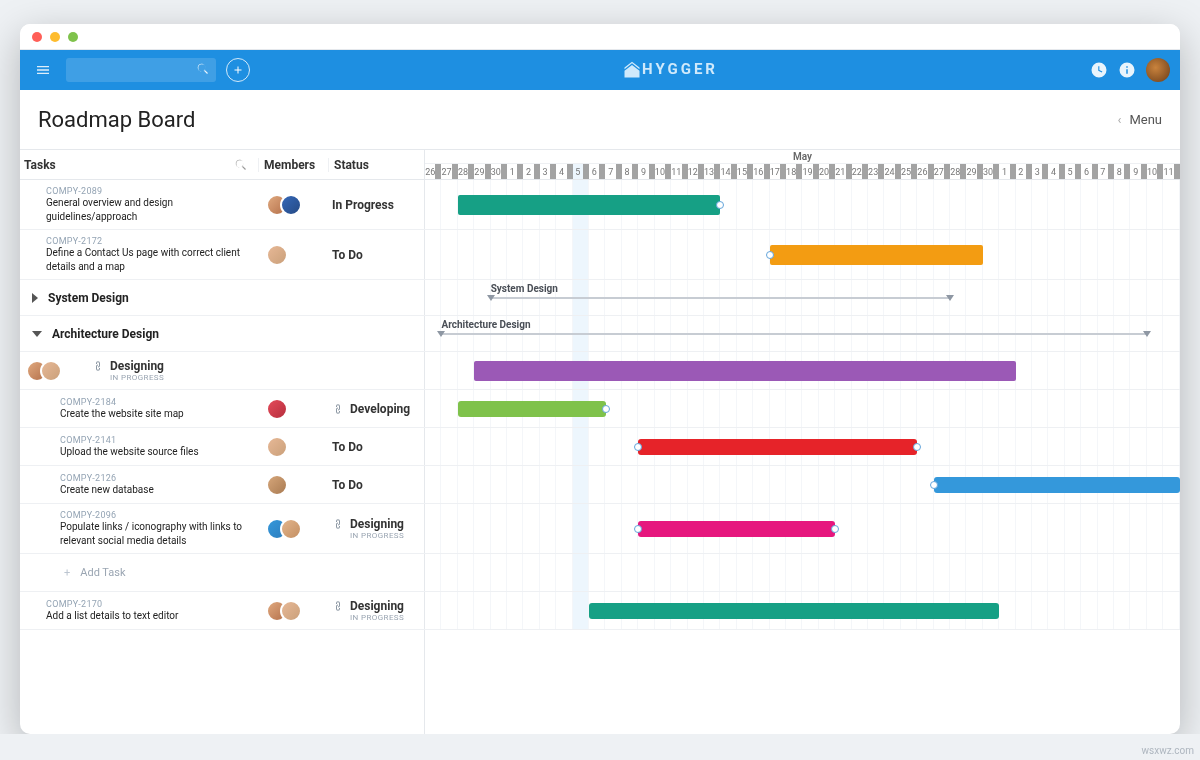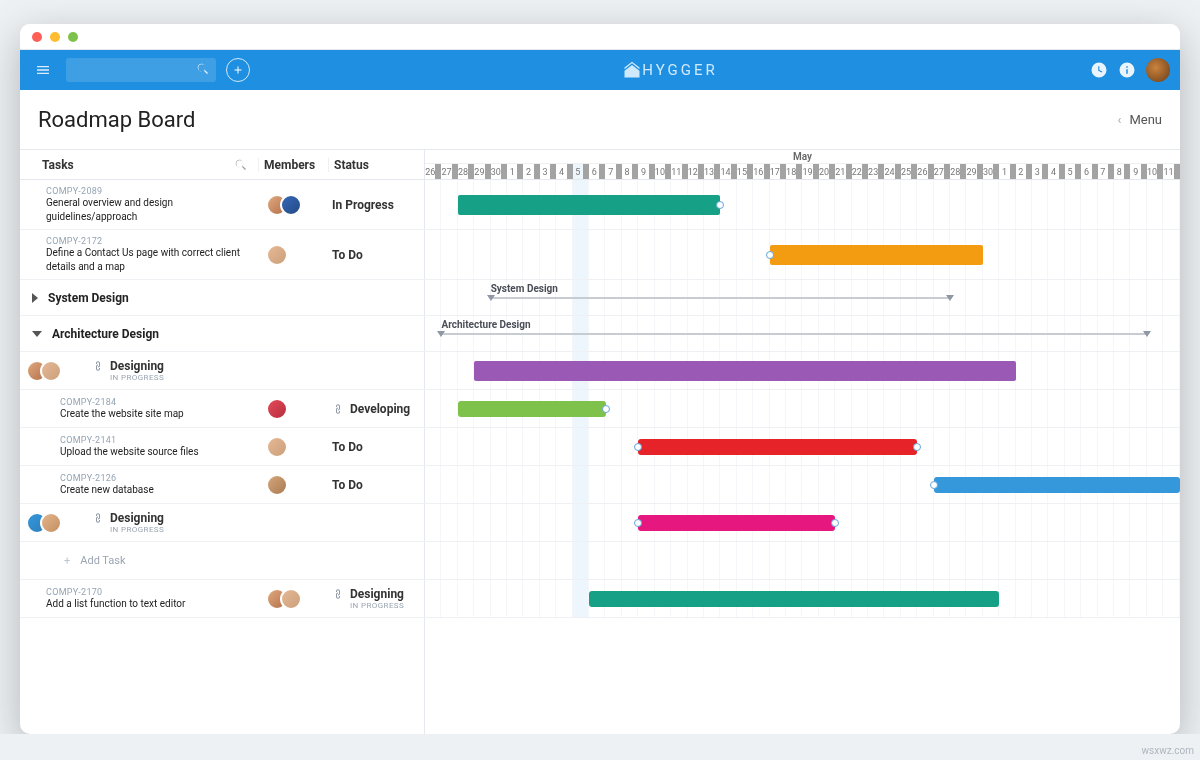--- a/index.html
+++ b/index.html
@@ -8,35 +8,35 @@
   .title-bar { height:26px; background:#fff; border-bottom:1px solid #e5e8ec; display:flex; align-items:center; padding:0 12px; gap:8px;}
   .dot { width:10px; height:10px; border-radius:50%; }
   .red{background:#ff5f57}.yellow{background:#febc2e}.green{background:#28c840}
   .topnav { height:40px; background:#1e8fe1; display:flex; align-items:center; padding:0 10px; justify-content:space-between; color:#fff; }
   .tn-left{display:flex;align-items:center;gap:10px}
   .hamburger{width:26px;height:26px;display:flex;align-items:center;justify-content:center;cursor:pointer;border-radius:4px}
   .hamburger svg{fill:#fff;opacity:.85}
   .search{position:relative;width:150px;height:24px;background:rgba(255,255,255,.15);border-radius:3px}
   .search .sicon{position:absolute;right:6px;top:4px;fill:#fff;opacity:.9}
   .plusbtn{width:24px;height:24px;border:1.5px solid rgba(255,255,255,.8);border-radius:50%;display:flex;align-items:center;justify-content:center;cursor:pointer}
-  .logo{display:flex;align-items:center;gap:0;font-weight:400;letter-spacing:3px;color:#cfe9fb;font-size:15px}
+  .logo{display:flex;gap:0;font-weight:700;letter-spacing:3px;color:#cfe9fb;font-size:15px}
   .tn-right{display:flex;align-items:center;gap:10px}
   .tn-icon{width:18px;height:18px;fill:#fff;opacity:.9;cursor:pointer}
   .avatar-top{width:24px;height:24px;border-radius:50%;background:radial-gradient(circle at 40% 40%,#c9833d,#6b3c17)}
   .page-header{height:60px;border-bottom:1px solid #e5e8ec;display:flex;align-items:center;justify-content:space-between;padding:0 18px}
   .page-title{font-size:22px;font-weight:400;color:#222}
   .menu-link{font-size:13px;color:#555;cursor:pointer}
   .menu-link::before{content:"‹";margin-right:8px;color:#aaa}
   
   .content{flex:1;display:flex;overflow:hidden;position:relative}
   .left{width:405px;border-right:1px solid #e5e8ec;display:flex;flex-direction:column;overflow:hidden}
   .right{flex:1;display:flex;flex-direction:column;overflow:hidden;position:relative}
   
   .col-headers{height:30px;border-bottom:1px solid #e5e8ec;display:flex;align-items:center;font-size:12px;font-weight:700;color:#333}
-  .col-tasks{flex:1;padding-left:22px;display:flex;align-items:center;justify-content:space-between;padding-right:10px}
+  .col-tasks{flex:1;padding-left:4px;display:flex;align-items:center;justify-content:space-between;padding-right:10px}
   .col-members{width:70px;padding-left:5px}
   .col-status{width:95px;padding-left:5px}
   .left .col-headers > div { border-right:1px solid #eef0f3 }
   .left .col-headers > div:last-child{border-right:none}
   .mag{width:14px;height:14px;fill:#999;cursor:pointer}
   
   .time-header{height:30px;border-bottom:1px solid #e5e8ec;display:flex;flex-direction:column}
   .th-month{height:14px;border-bottom:1px solid #eef0f3;font-size:10px;color:#666;display:flex;align-items:center;justify-content:center;font-weight:600}
   .th-days{flex:1;display:flex}
   .th-day{flex:1;font-size:9px;color:#777;display:flex;align-items:center;justify-content:center;border-right:6px solid #a3a3a3}
@@ -747,20 +747,24 @@
               <span></span>
               <span></span>
               <span></span>
             </div>
             <div class="bar bluebar" style="left: 67.3913%; width: 32.6087%;"></div>
             <span class="dep-dot" style="left: 67.3913%;"></span>
           </div>
         </div>
         <div class="row">
           <div class="l">
+            <div class="taskcell sub">
+              <span class="taskid">COMPY-2096</span>
+              <span class="taskname">Populate links / iconography with links to relevant social media details</span>
+            </div>
             <div class="memcell">
               <span class="avatar av6"></span>
               <span class="avatar av7"></span>
             </div>
             <div class="statcell">
               <div class="statline">
                 <svg class="link-ic" viewBox="0 0 24 24" fill="#8c97a3">
                   <path d="M10 14a4 4 0 005.66 0l3-3a4 4 0 00-5.66-5.66l-1 1 1.41 1.41 1-1a2 2 0 112.83 2.83l-3 3a2 2 0 01-2.83 0zM14 10a4 4 0 00-5.66 0l-3 3a4 4 0 005.66 5.66l1-1-1.41-1.41-1 1a2 2 0 11-2.83-2.83l3-3a2 2 0 012.83 0z"></path>
                 </svg>
                 <span class="statname">Designing</span>
@@ -874,21 +878,21 @@
               <span></span>
               <span></span>
               <span></span>
             </div>
           </div>
         </div>
         <div class="row">
           <div class="l">
             <div class="taskcell">
               <span class="taskid">COMPY-2170</span>
-              <span class="taskname">Add a list function to text editor</span>
+              <span class="taskname">Add a list details to text editor</span>
             </div>
             <div class="memcell">
               <span class="avatar av1"></span>
               <span class="avatar av3"></span>
             </div>
             <div class="statcell">
               <div class="statline">
                 <svg class="link-ic" viewBox="0 0 24 24" fill="#8c97a3">
                   <path d="M10 14a4 4 0 005.66 0l3-3a4 4 0 00-5.66-5.66l-1 1 1.41 1.41 1-1a2 2 0 112.83 2.83l-3 3a2 2 0 01-2.83 0zM14 10a4 4 0 00-5.66 0l-3 3a4 4 0 005.66 5.66l1-1-1.41-1.41-1 1a2 2 0 11-2.83-2.83l3-3a2 2 0 012.83 0z"></path>
                 </svg>

